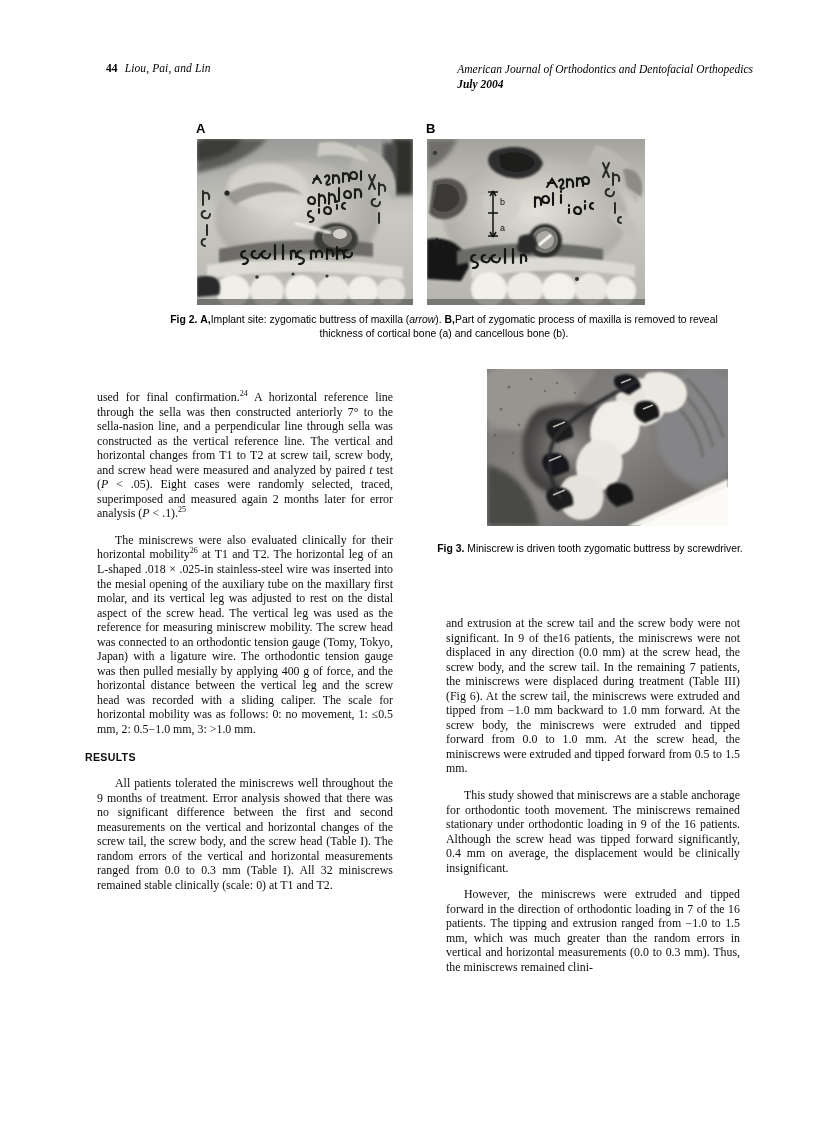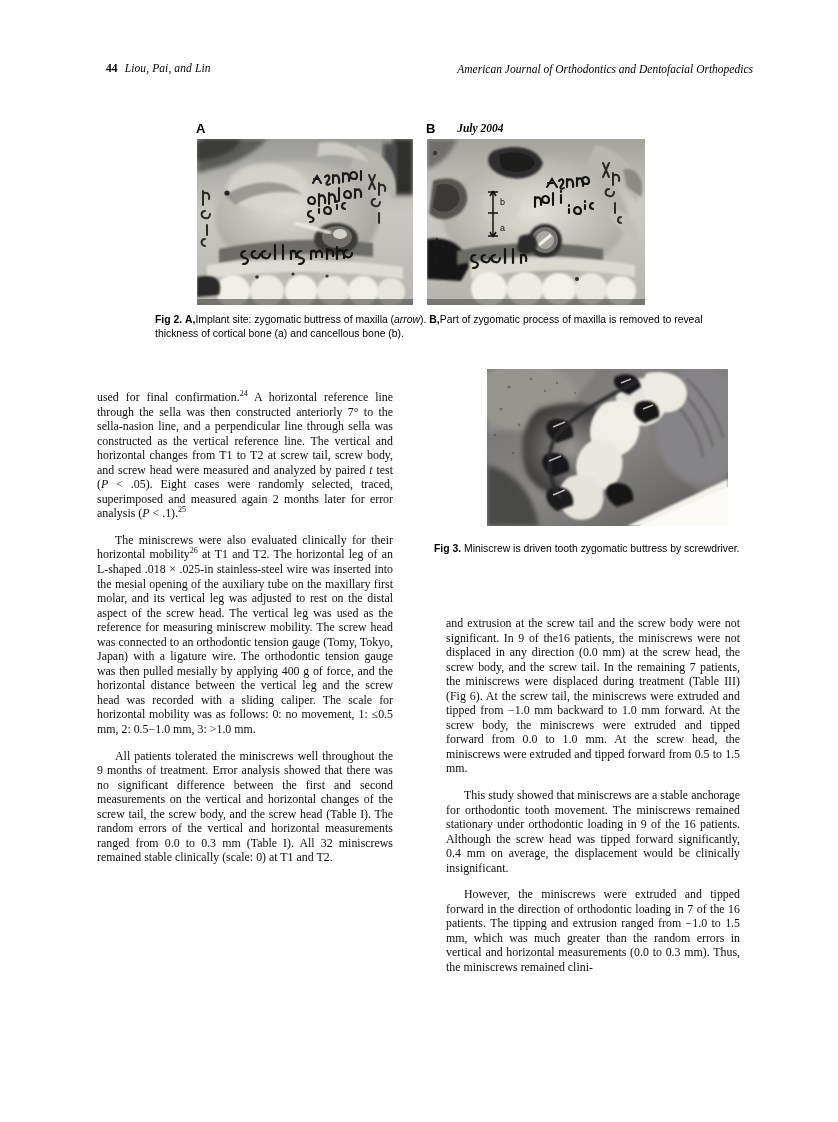--- a/index.html
+++ b/index.html
@@ -53,21 +53,20 @@
     text-align: left;
     font-family: "Liberation Serif", serif;
     font-style: italic;
     font-size: 11.5px;
     line-height: 15px;
     white-space: nowrap;
   }
   .runhead-right .issue {
     font-weight: bold;
     display: block;
-    margin-top: 44px;
   }
 
   
   .fig2-wrap {
     position: absolute;
     left: 195px;
     top: 122px;
     width: 450px;
     height: 185px;
   }
@@ -94,21 +93,21 @@
   .photo .grain {
     position: absolute;
     left: 0; top: 0; right: 0; bottom: 0;
   }
 
   
   .caption {
     font-family: "Liberation Sans", sans-serif;
     font-size: 10.4px;
     line-height: 13.6px;
-    text-align: left;
+    text-align: center;
   }
   .caption b { font-weight: bold; }
   .caption i { font-style: italic; }
 
   #fig2-caption {
     position: absolute;
     left: 155px;
     top: 313px;
     width: 578px;
   }
@@ -498,20 +497,21 @@
   <div class="caption" id="fig3-caption">
     <b>Fig 3.</b>
     <span>Miniscrew is driven tooth zygomatic buttress by screwdriver.</span>
   </div>
 
   <div class="col col-left">
     <div>
         <p class="noindent"><span>used for final confirmation.</span><sup>24</sup><span> A horizontal reference line through the sella was then constructed anteriorly 7° to the sella-nasion line, and a perpendicular line through sella was constructed as the vertical reference line. The vertical and horizontal changes from T1 to T2 at screw tail, screw body, and screw head were measured and analyzed by paired </span><i>t</i><span> test (</span><i>P</i><span> &lt; .05). Eight cases were randomly selected, traced, superimposed and measured again 2 months later for error analysis (</span><i>P</i><span> &lt; .1).</span><sup>25</sup></p>
         <p><span>The miniscrews were also evaluated clinically for their horizontal mobility</span><sup>26</sup><span> at T1 and T2. The horizontal leg of an L-shaped .018 × .025-in stainless-steel wire was inserted into the mesial opening of the auxiliary tube on the maxillary first molar, and its vertical leg was adjusted to rest on the distal aspect of the screw head. The vertical leg was used as the reference for measuring miniscrew mobility. The screw head was connected to an orthodontic tension gauge (Tomy, Tokyo, Japan) with a ligature wire. The orthodontic tension gauge was then pulled mesially by applying 400 g of force, and the horizontal distance between the vertical leg and the screw head was recorded with a sliding caliper. The scale for horizontal mobility was as follows: 0: no movement, 1: ≤0.5 mm, 2: 0.5−1.0 mm, 3: &gt;1.0 mm.</span></p>
       </div>
+    <h4>RESULTS</h4>
     <div>
         <p><span>All patients tolerated the miniscrews well throughout the 9 months of treatment. Error analysis showed that there was no significant difference between the first and second measurements on the vertical and horizontal changes of the screw tail, the screw body, and the screw head (Table I). The random errors of the vertical and horizontal measurements ranged from 0.0 to 0.3 mm (Table I). All 32 miniscrews remained stable clinically (scale: 0) at T1 and T2.</span></p>
       </div>
   </div>
 
   <div class="col col-right">
     <div>
         <p class="noindent"><span>and extrusion at the screw tail and the screw body were not significant. In 9 of the16 patients, the miniscrews were not displaced in any direction (0.0 mm) at the screw head, the screw body, and the screw tail. In the remaining 7 patients, the miniscrews were displaced during treatment (Table III) (Fig 6). At the screw tail, the miniscrews were extruded and tipped from −1.0 mm backward to 1.0 mm forward. At the screw body, the miniscrews were extruded and tipped forward from 0.0 to 1.0 mm. At the screw head, the miniscrews were extruded and tipped forward from 0.5 to 1.5 mm.</span></p>
       </div>
     <div>

